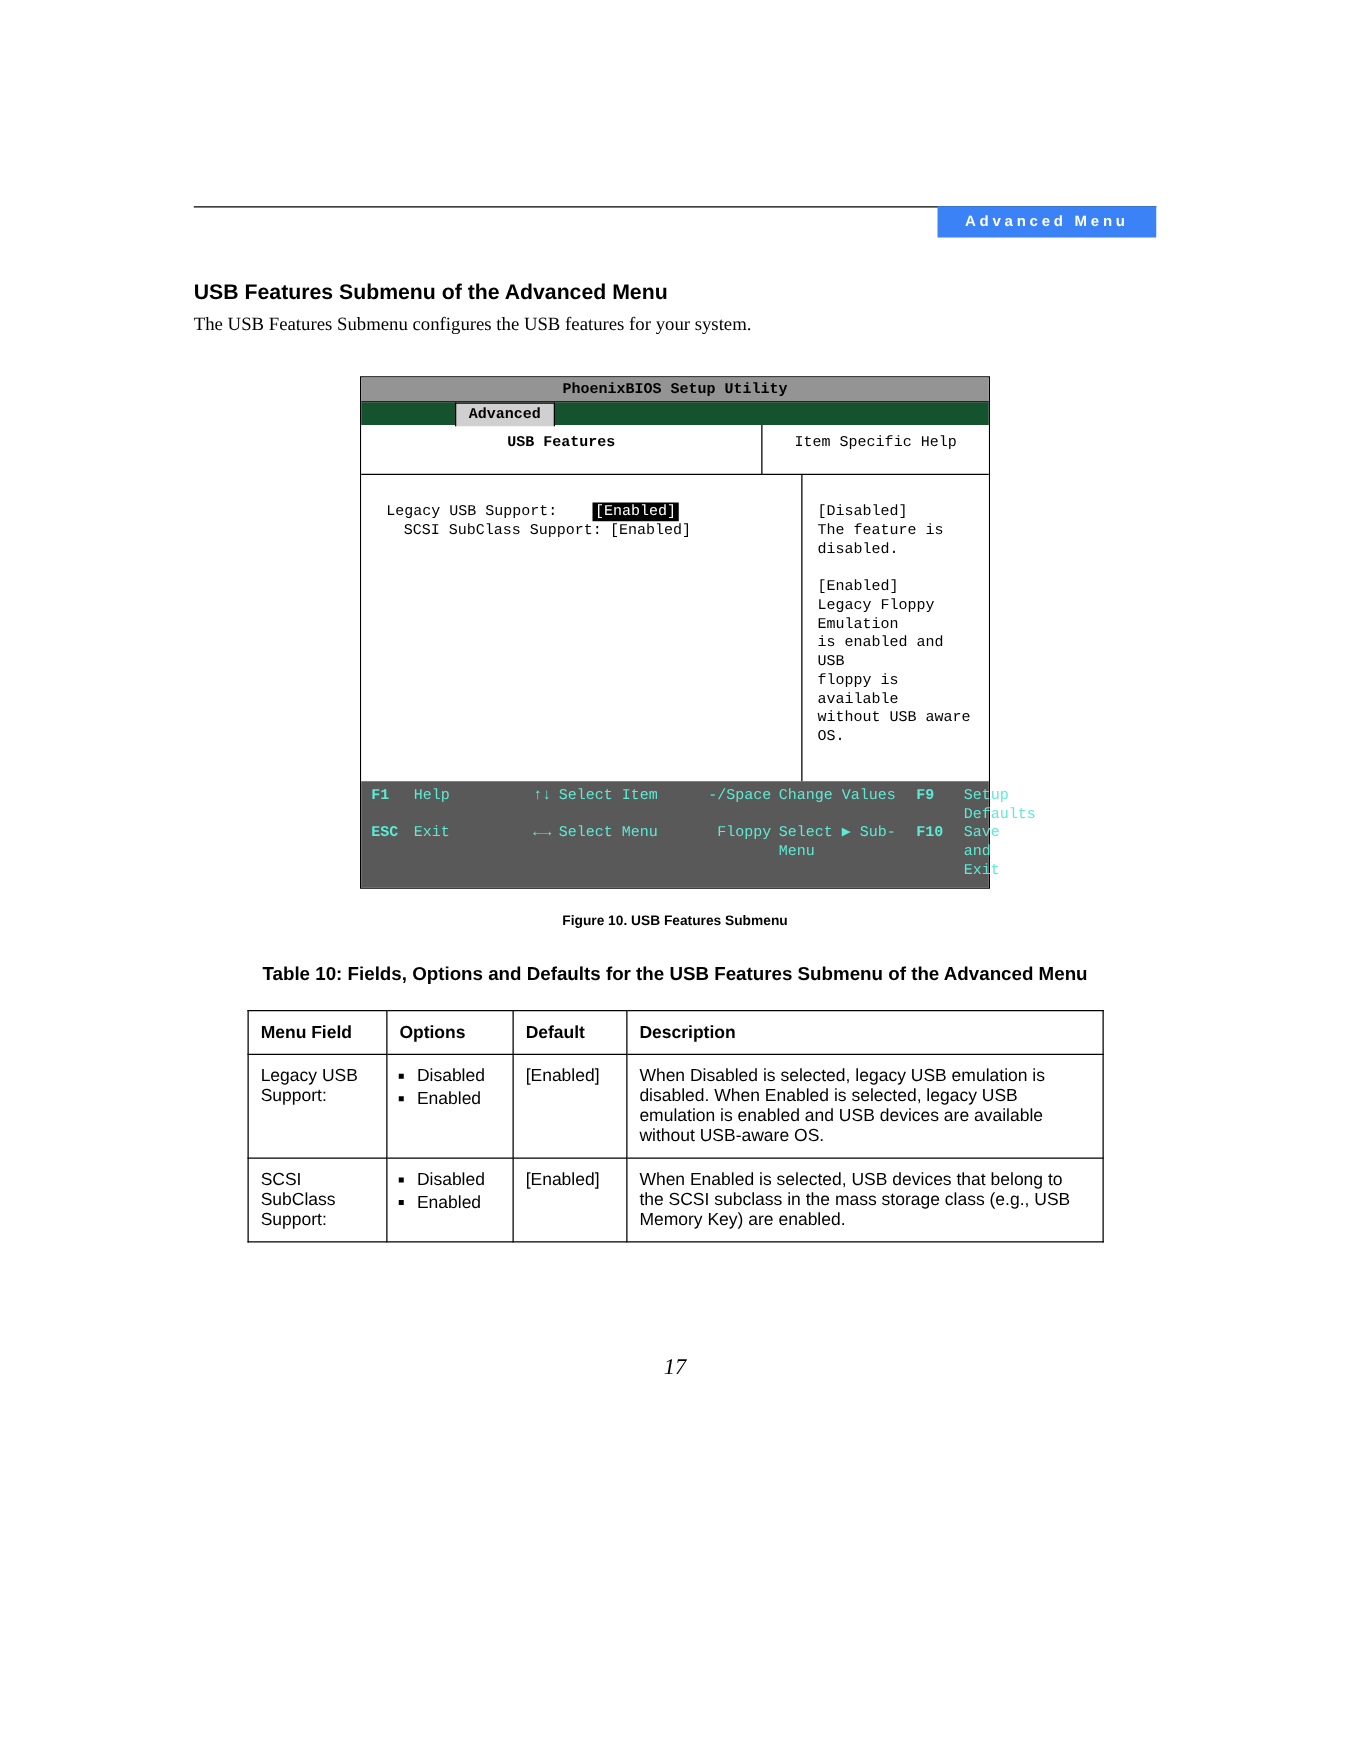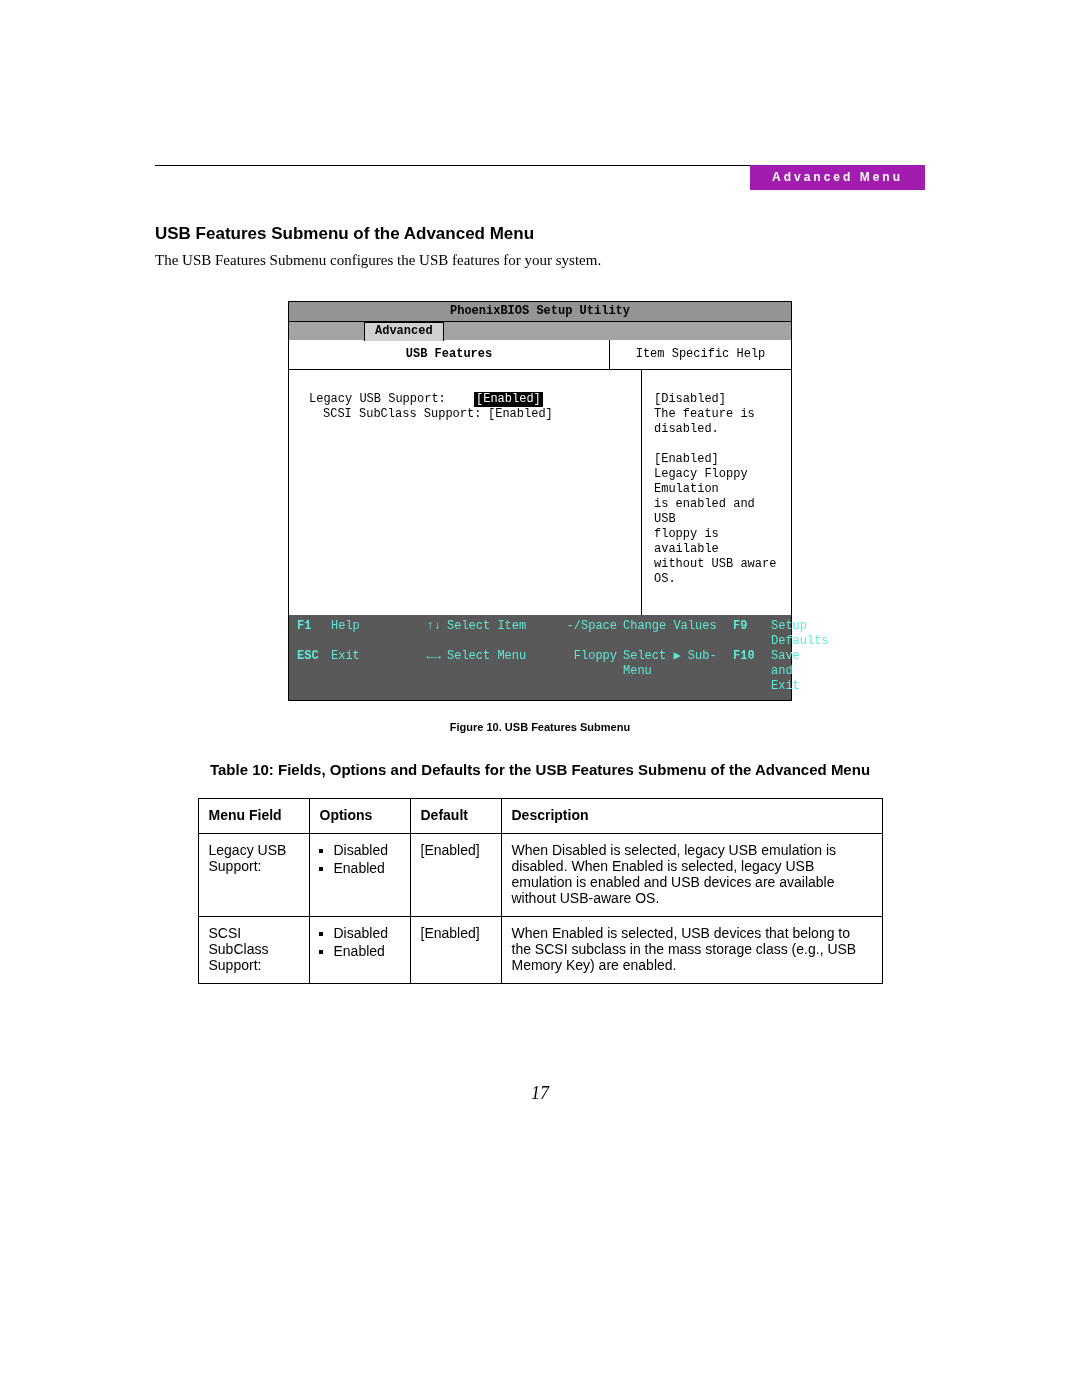--- a/index.html
+++ b/index.html
@@ -9,21 +9,21 @@
     position: absolute;
     left: 155px; right: 155px;
     top: 165px;
     border-top: 1px solid #000;
     padding-top: 0;
   }
 
   .header-bar {
     position: absolute;
     right: 0; top: -1px;
-    background: #a21caf; color: #fff;
+    background: #3b82f6; color: #fff;
     font-family: Arial, Helvetica, sans-serif;
     font-weight: bold;
     letter-spacing: 3px;
     font-size: 12px;
     padding: 5px 22px 6px 22px;
   }
 
   .section-title {
     font-family: Arial, Helvetica, sans-serif;
     font-weight: bold;
@@ -46,36 +46,36 @@
     border: 1px solid #000;
   }
   .bios-title {
     background: #949494;
     border-bottom: 1px solid #000;
     text-align: center;
     padding: 2px 0;
     font-weight: bold;
   }
   .bios-tabs {
-    background: #a3a3a3;
+    background: #14532d;
     height: 18px;
     position: relative;
   }
   .bios-tab-active {
     position: absolute;
     left: 75px; top: 0;
     background: #d0d0d0;
     border: 1px solid #000;
     border-bottom: none;
     padding: 1px 10px 2px 10px;
     font-weight: bold;
   }
   .bios-cols {
     display: flex;
-    height: 30px;
+    height: 40px;
     background: #fff;
   }
   .bios-col-left {
     flex: 0 0 320px;
     border-right: 1px solid #000;
     border-bottom: 1px solid #000;
     text-align: center;
     padding-top: 7px;
     font-weight: bold;
   }

